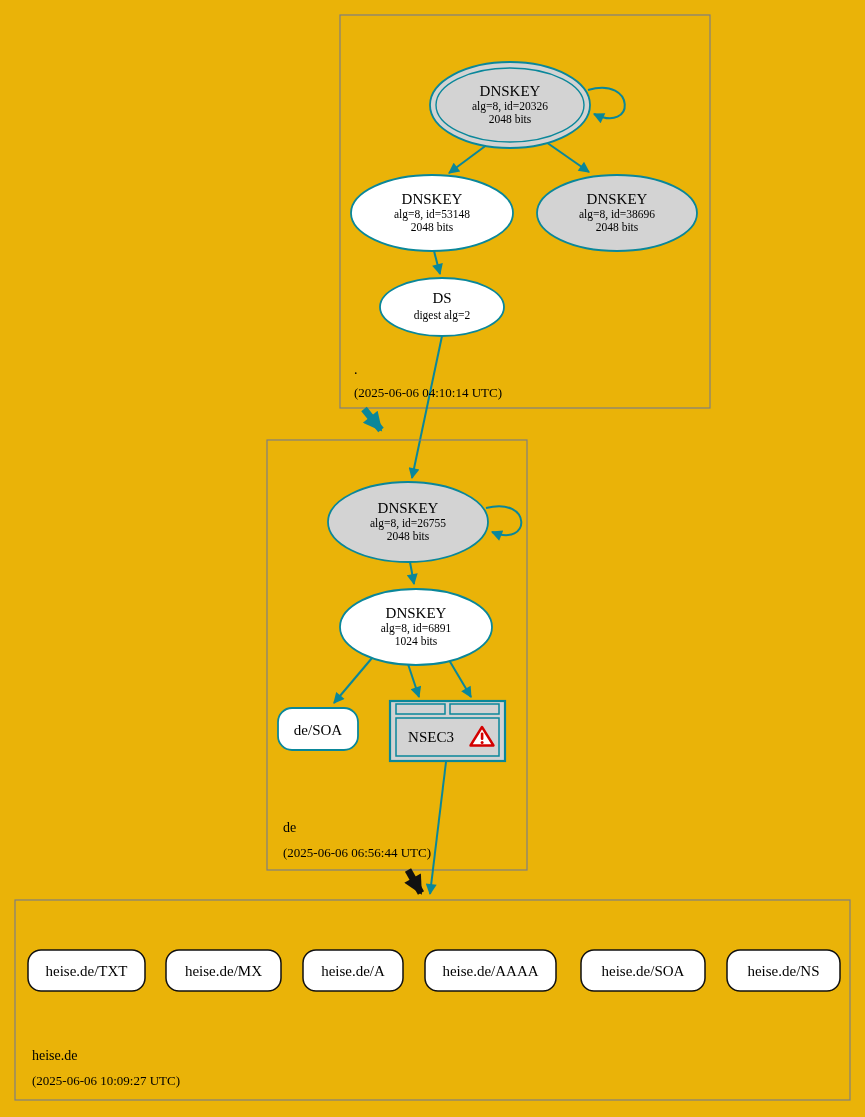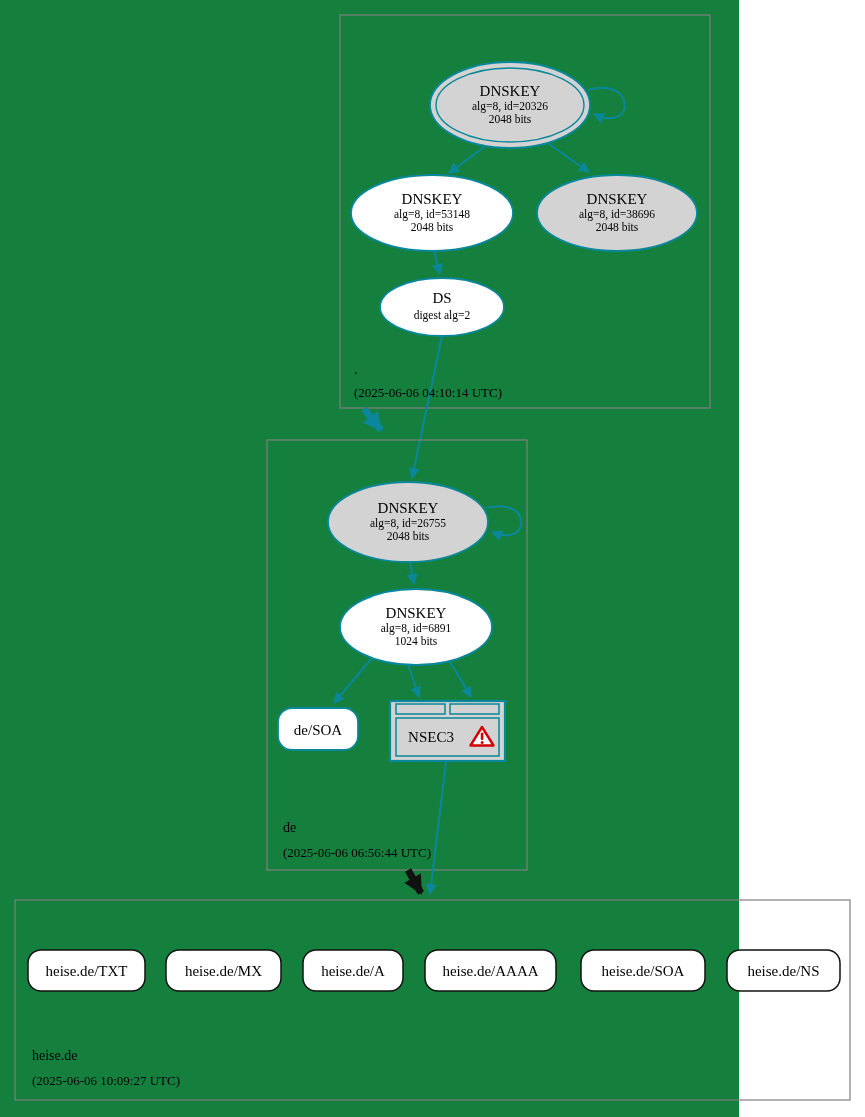--- a/index.html
+++ b/index.html
@@ -2,23 +2,23 @@
 <html><head>
 <meta charset="utf-8">
 <style>
   html, body {
     margin: 0;
     padding: 0;
     background: #ffffff;
   }
   #canvas {
     position: relative;
-    width: 739px;
+    width: 865px;
     height: 1117px;
-    background: #15803d;
+    background: #eab308;
     font-family: "Liberation Serif", "DejaVu Serif", serif;
   }
   svg { display: block; }
 
   .zone-box   { fill: none; stroke: #7f7f7f; stroke-width: 1.2; }
   .ell-gray   { fill: #d3d3d3; stroke: #0a879a; stroke-width: 1.8; }
   .ell-white  { fill: #ffffff; stroke: #0a879a; stroke-width: 1.8; }
   .ell-inner  { fill: none;    stroke: #0a879a; stroke-width: 1.4; }
 
   .edge        { stroke: #0a879a; stroke-width: 2;   fill: none; }

